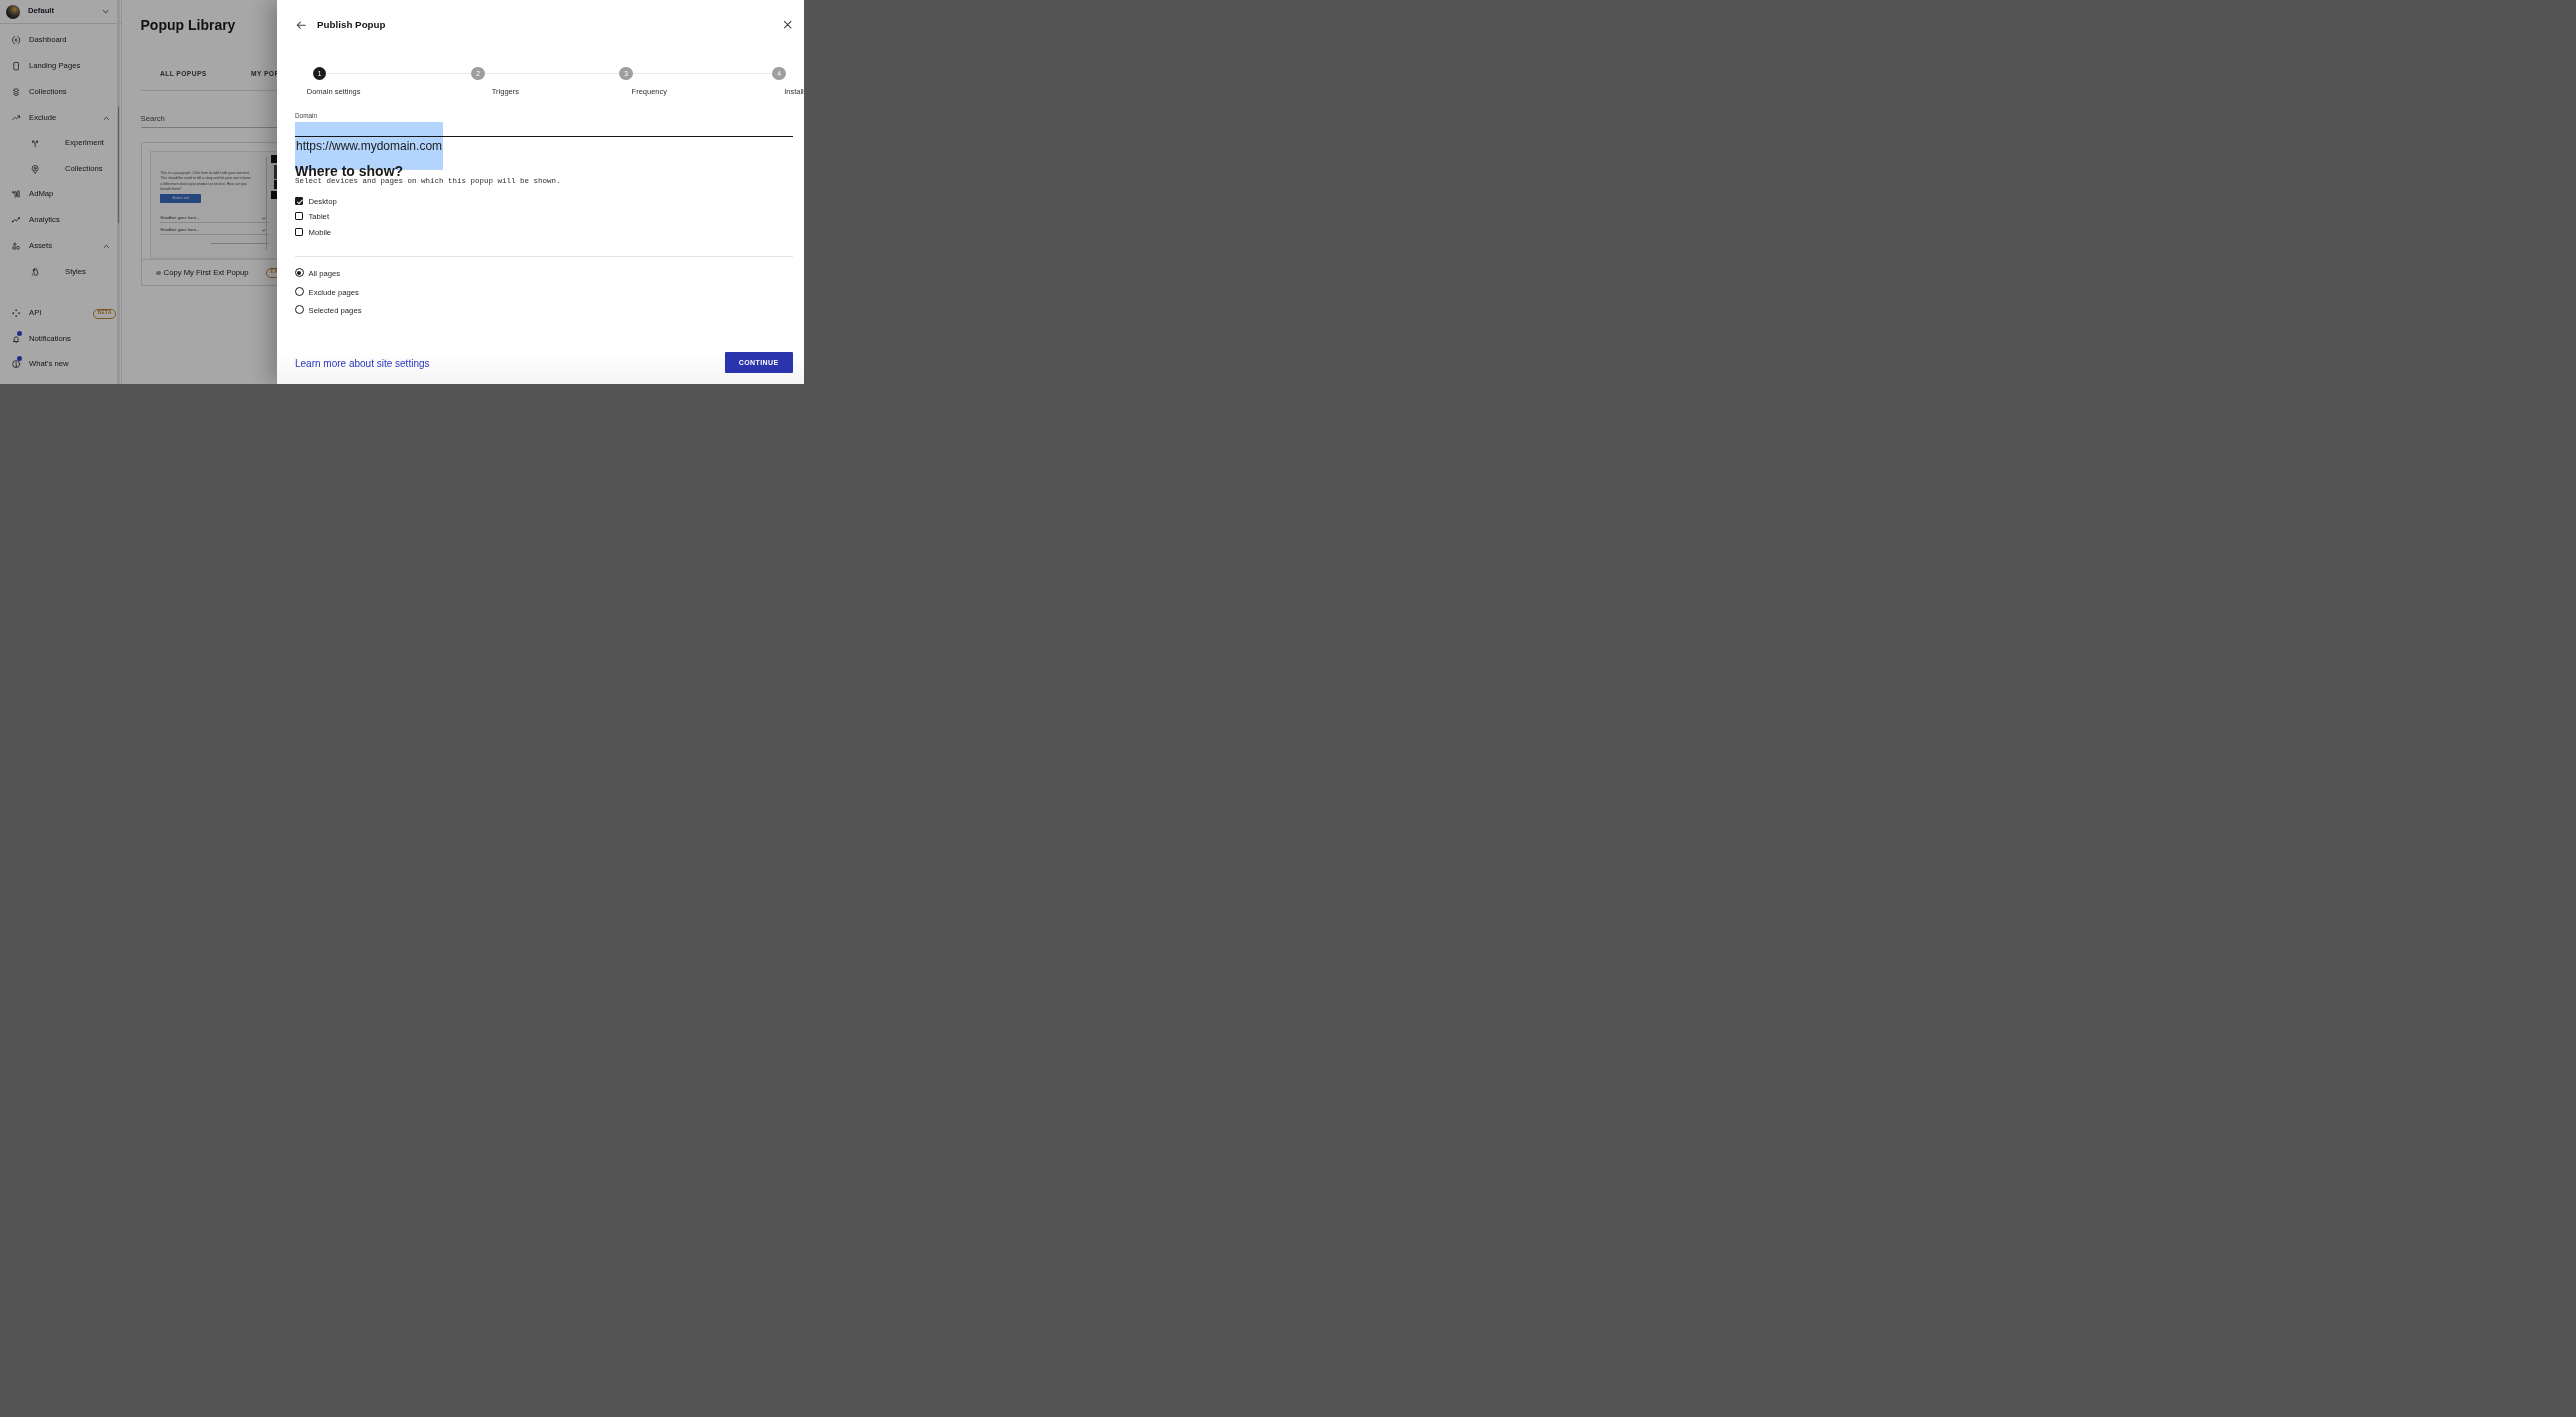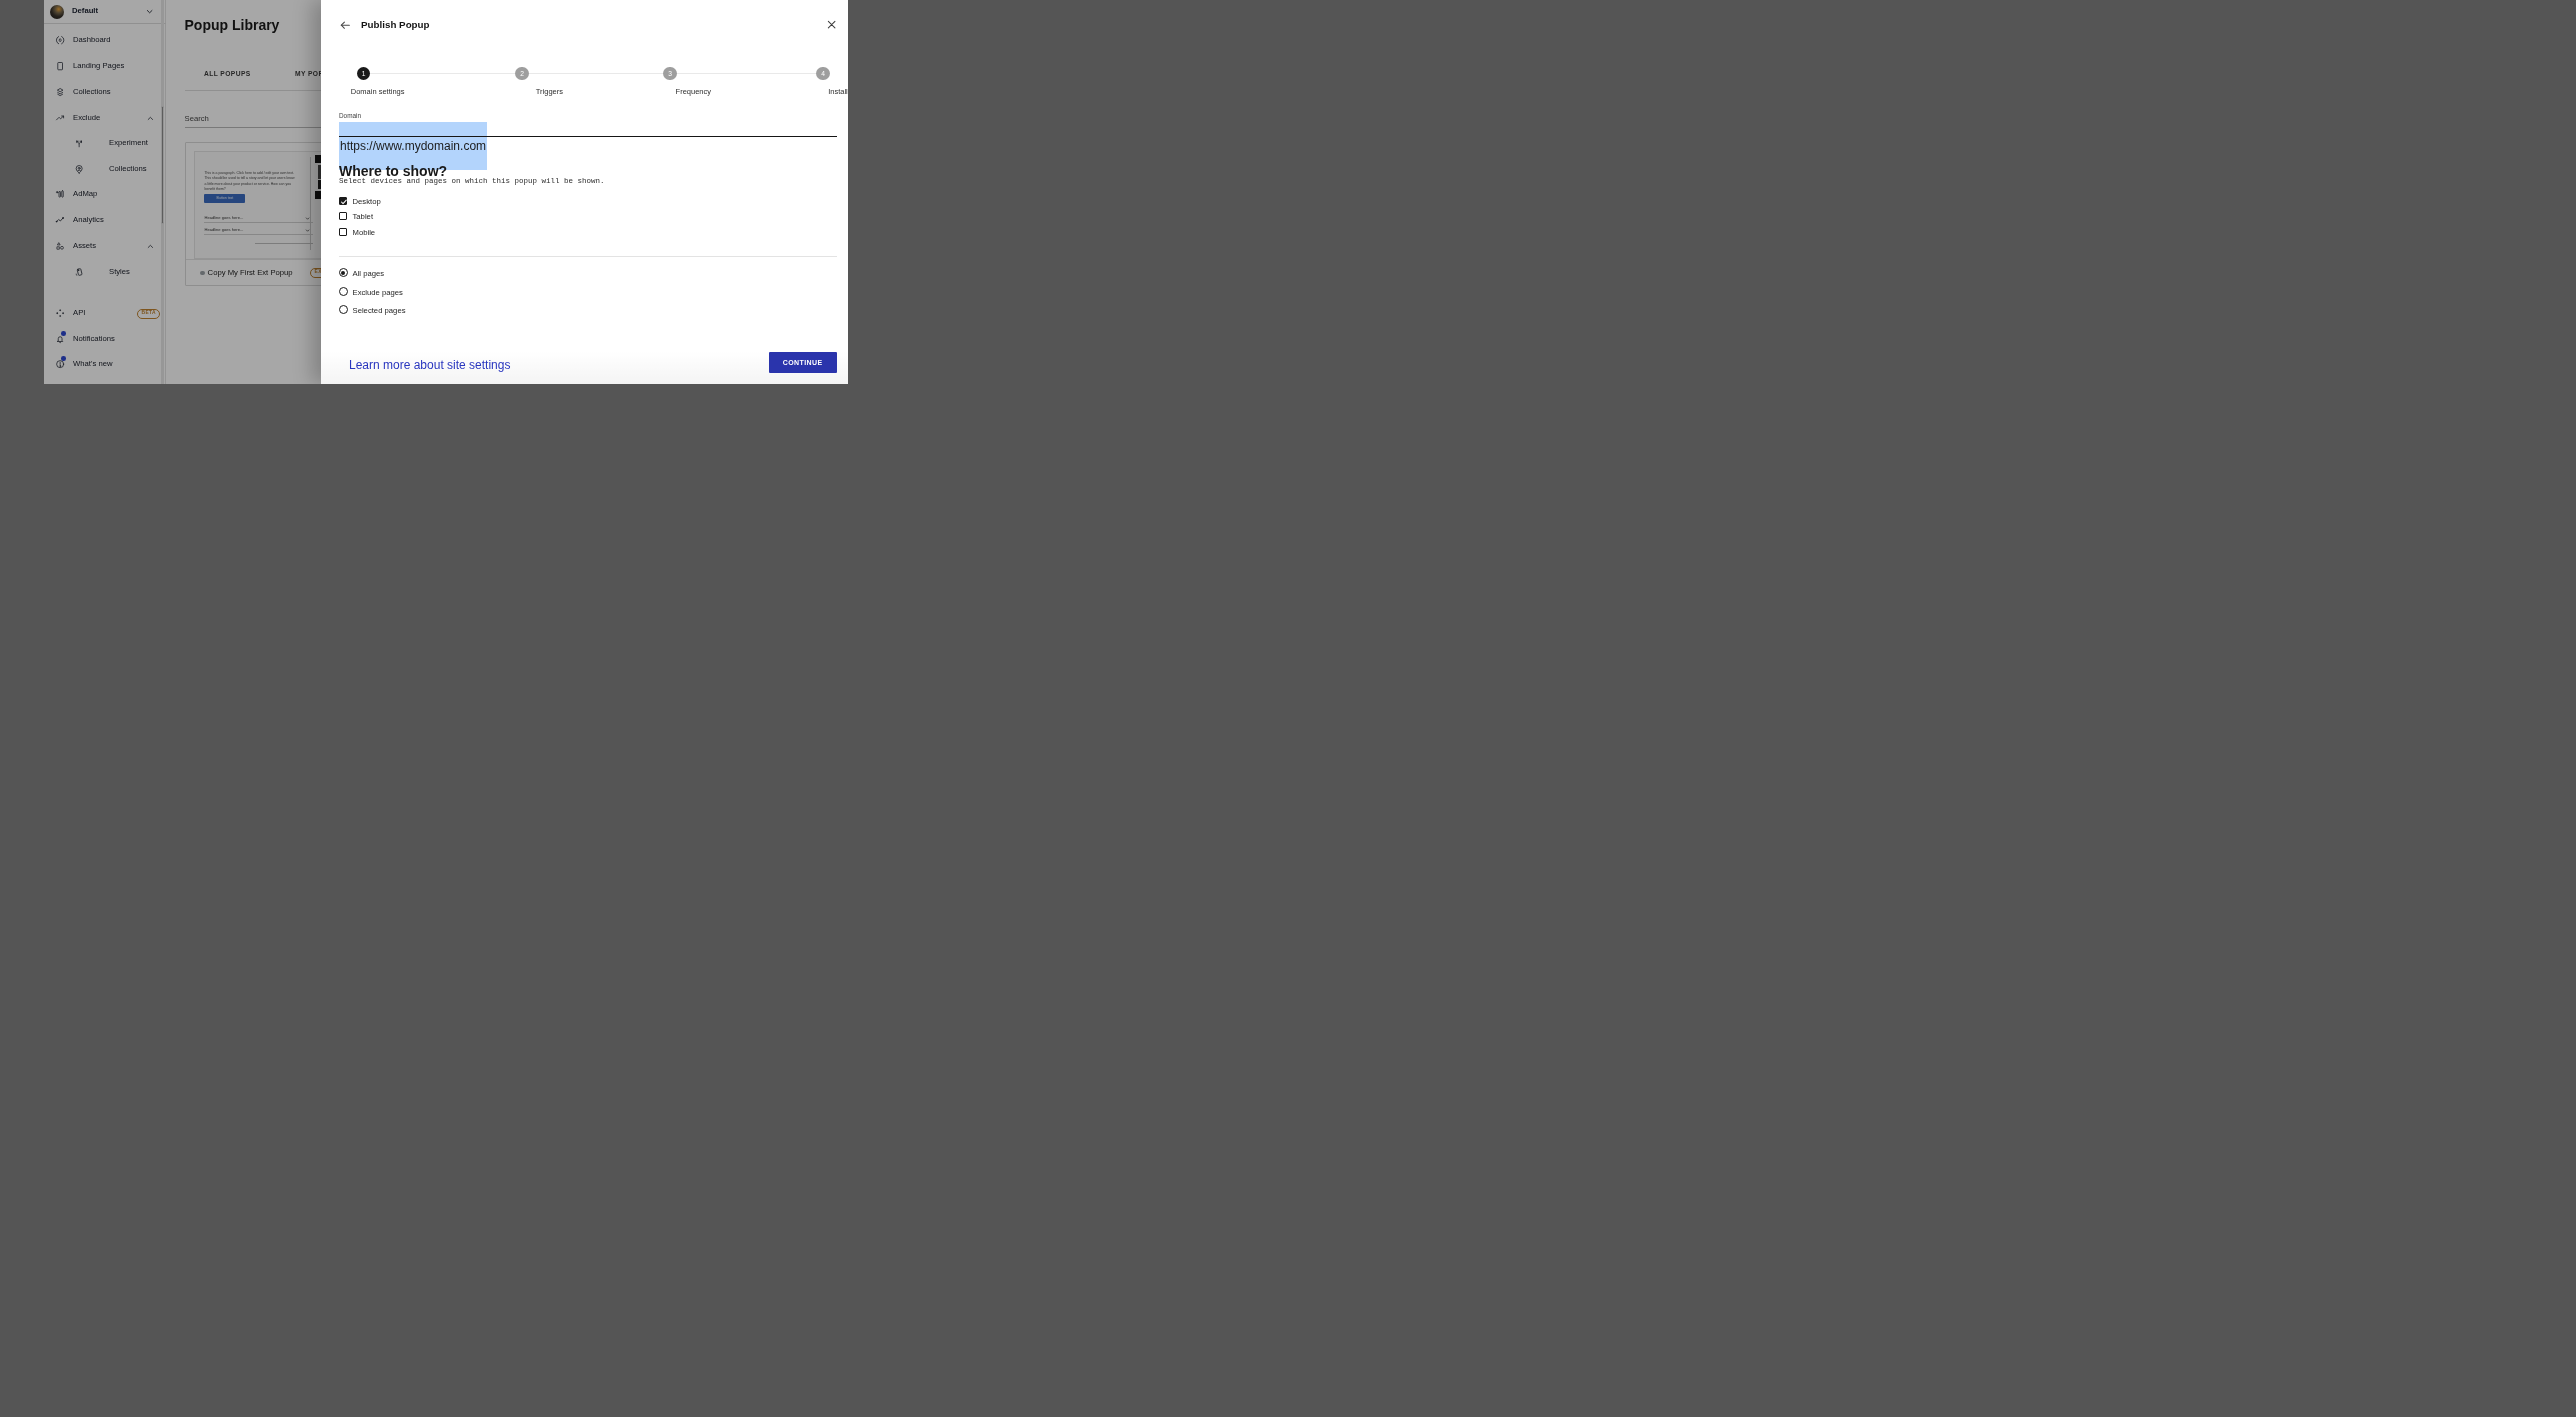--- a/index.html
+++ b/index.html
@@ -1,21 +1,21 @@
 <!DOCTYPE html>
 <html style="--accent-blue: #2a34ac; --selection-blue: #b3d4fc; --badge-orange: #c0822f; --link-blue: #2936bf; --dot-blue: #2f49d1; --preview-button-blue: #3a6cc0;font-size:8.2px"><head>
 <meta charset="utf-8">
 <style>
   :root{
     --accent-blue:#2a34ac; --selection-blue:#b3d4fc; --badge-orange:#c0822f;
     --link-blue:#2936bf; --dot-blue:#2f49d1; --preview-button-blue:#3a6cc0;
   }
   *{box-sizing:border-box; margin:0; padding:0;}
   body{background:#555; font-family:"Liberation Sans", sans-serif;}
-  .screen{position:relative; width:804px; height:384px; overflow:hidden; background:#fff;margin-left:44px;}
+  .screen{position:relative; width:804px; height:384px; overflow:hidden; background:#fff;}
 
   
   .sidebar{position:absolute; left:0; top:0; width:122px; height:384px; background:#fff; border-right:0.5px solid #e3e3e3;}
   .ws-header{position:absolute; left:0; top:0; width:122px; height:23px;}
   .avatar{position:absolute; left:5.7px; top:4.6px; width:14px; height:14px; border-radius:50%;
     background:radial-gradient(circle at 62% 30%, #e8a23c 0%, #7a6a4d 28%, #3a342c 55%, #191714 100%);}
   .ws-name{position:absolute; left:28px; top:6.2px; font-size:7.7px; font-weight:700; color:#1b2130;}
   .ws-chevron{position:absolute; left:101px; top:6.7px; width:9.3px; height:9.3px; color:#2a2f3a;}
   .ws-divider{position:absolute; left:0; top:23px; width:122px; height:0.5px; background:#dcdcdc;}
 
@@ -101,21 +101,21 @@
   .section-divider{position:absolute; left:17.5px; right:11.3px; top:256px; height:0.5px; background:#e3e3e3;}
 
   .radio-row{position:absolute; left:17.5px; height:11.3px; cursor:pointer;}
   .radio-row .ring{position:absolute; left:0; top:0; width:9.3px; height:9.3px; border:1px solid #1b1b1b; border-radius:50%; background:#fff;}
   .radio-row .ring::after{content:""; display:none; position:absolute; left:1.5px; top:1.5px; width:4.1px; height:4.1px; border-radius:50%; background:#1b1b1b;}
   .radio-row.on .ring::after{display:block;}
   .radio-row .rlabel{position:absolute; left:14px; top:0.5px; font-size:7.7px; color:#1f1f1f; white-space:nowrap;}
   .rd0{top:268px;} .rd1{top:287px;} .rd2{top:305px;}
 
   .footer-shade{position:absolute; left:0; right:0; bottom:0; height:33px; background:linear-gradient(180deg, rgba(0,0,0,0) 0%, rgba(0,0,0,.045) 100%); pointer-events:none;}
-  .learn-link{position:absolute; left:28px; top:358px; font-size:12px; color:var(--link-blue); cursor:pointer;}
+  .learn-link{position:absolute; left:18px; top:358px; font-size:10px; color:var(--link-blue); cursor:pointer;}
   .continue-btn{position:absolute; right:11.3px; top:352px; width:68px; height:20.6px; background:var(--accent-blue); border:none; border-radius:1px;
     color:#fff; font-size:7px; font-weight:600; letter-spacing:0.4px; cursor:pointer; font-family:"Liberation Sans",sans-serif;}
 </style>
 </head>
 <body>
 
 <div class="screen">
 
   <div class="sidebar">
     <div class="ws-header">

